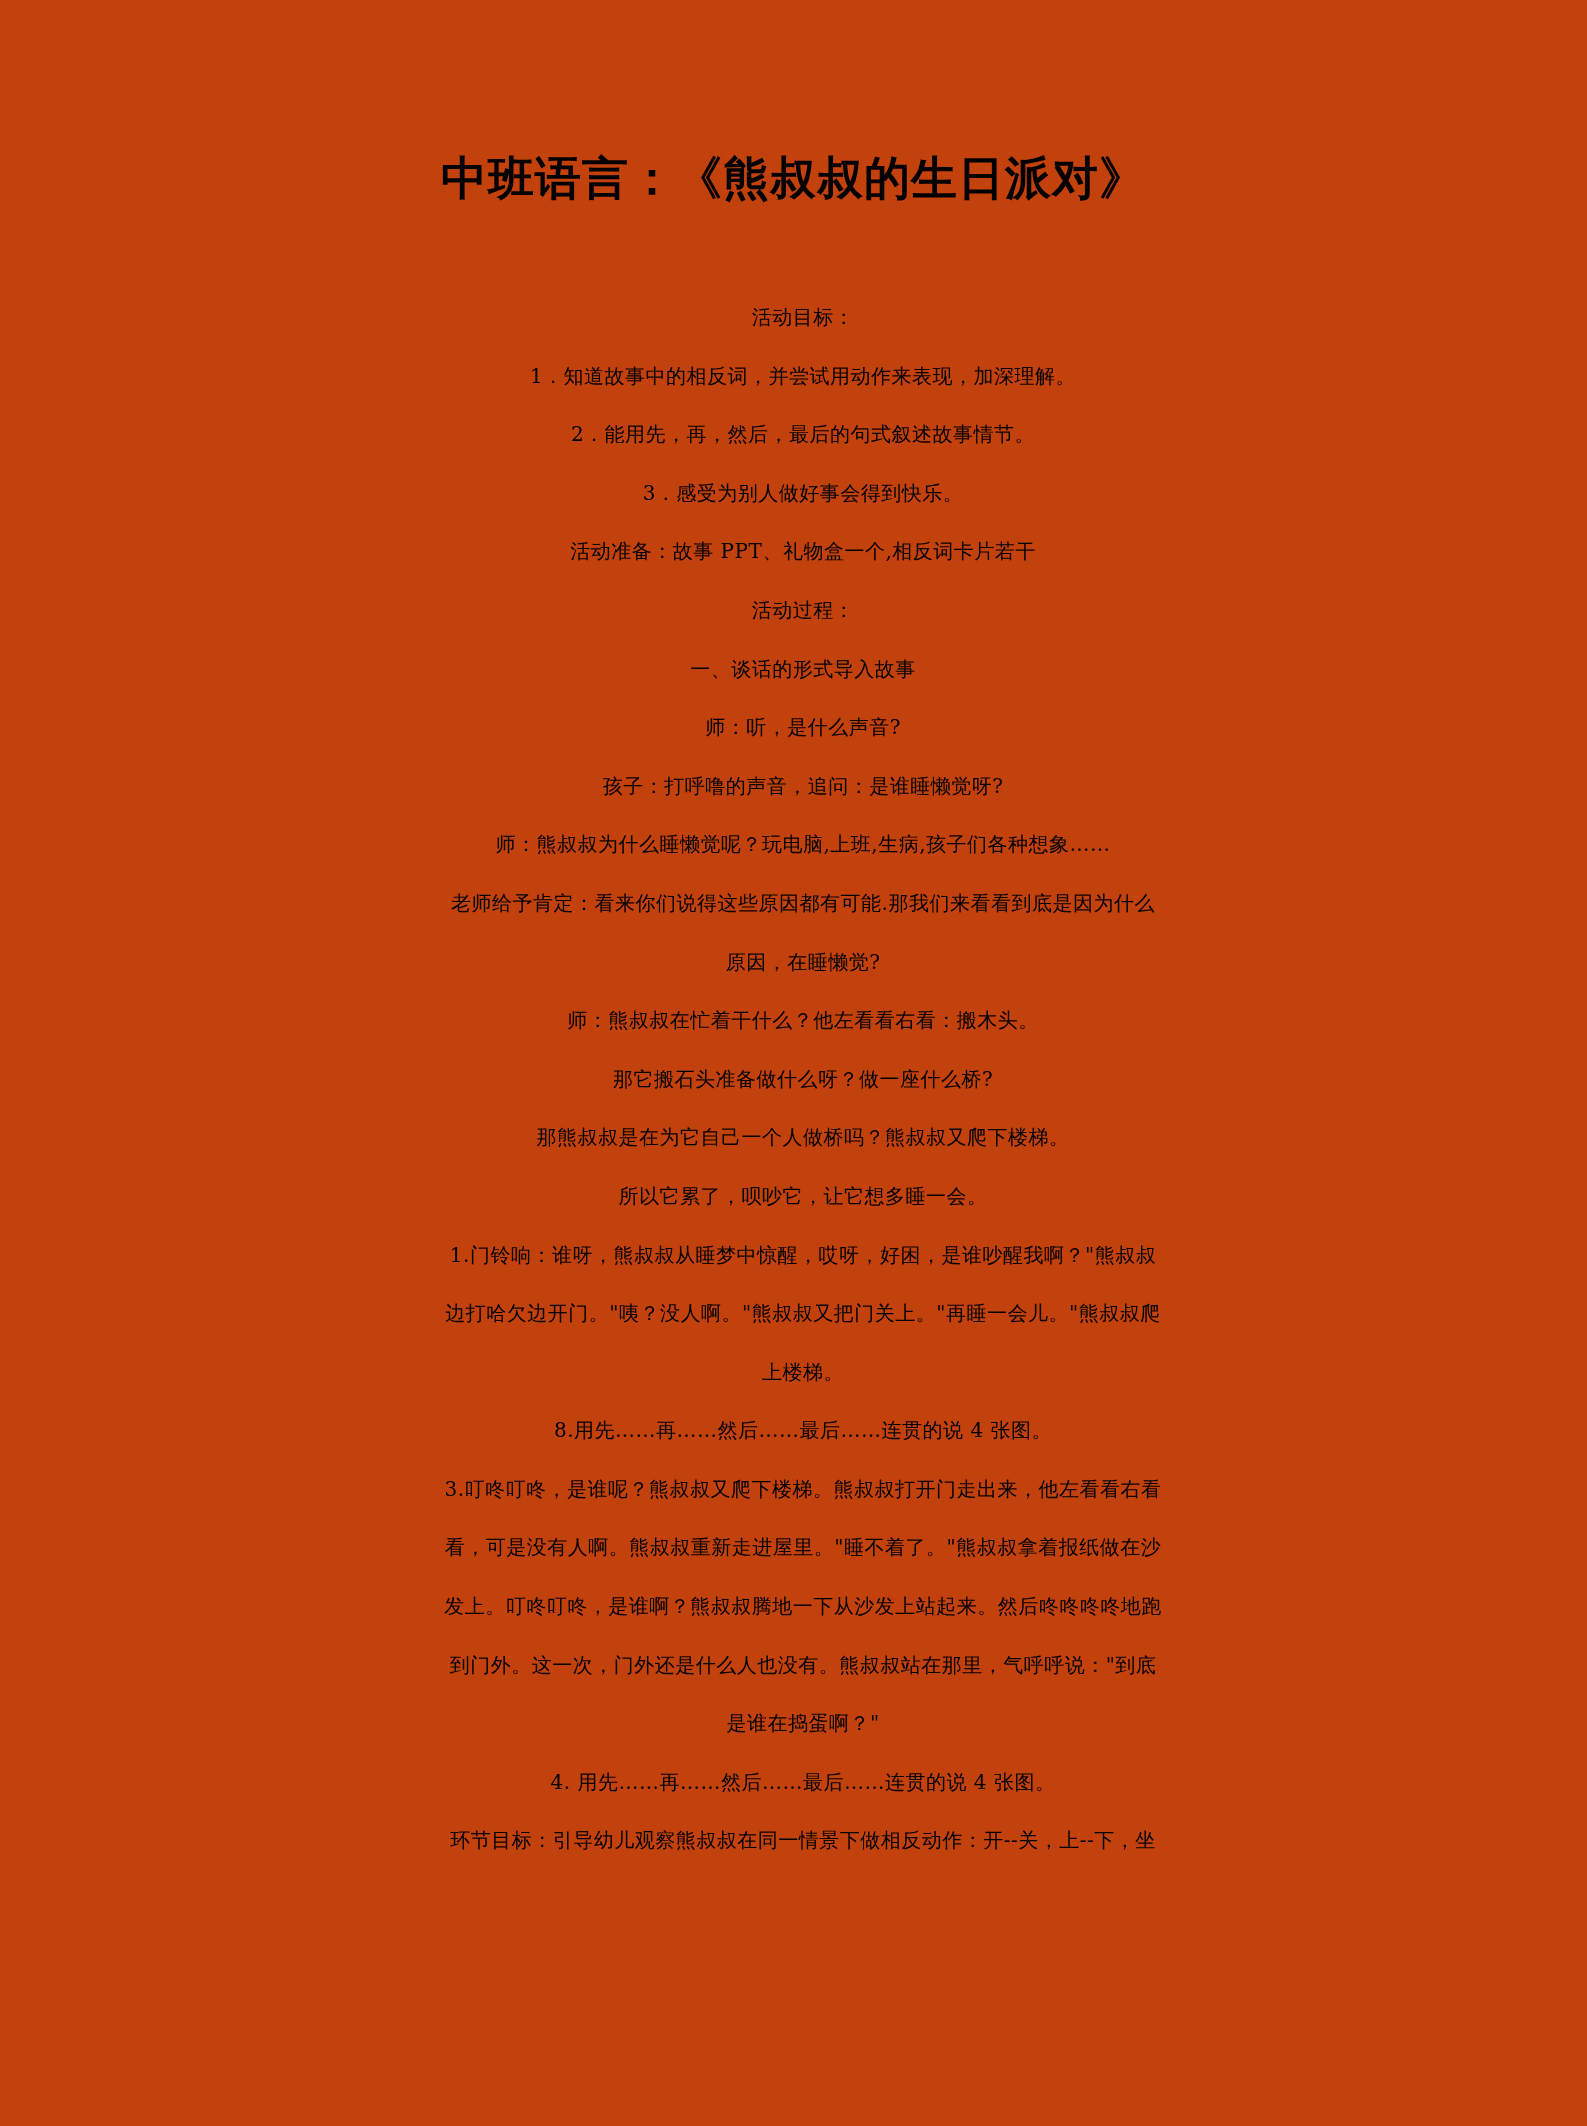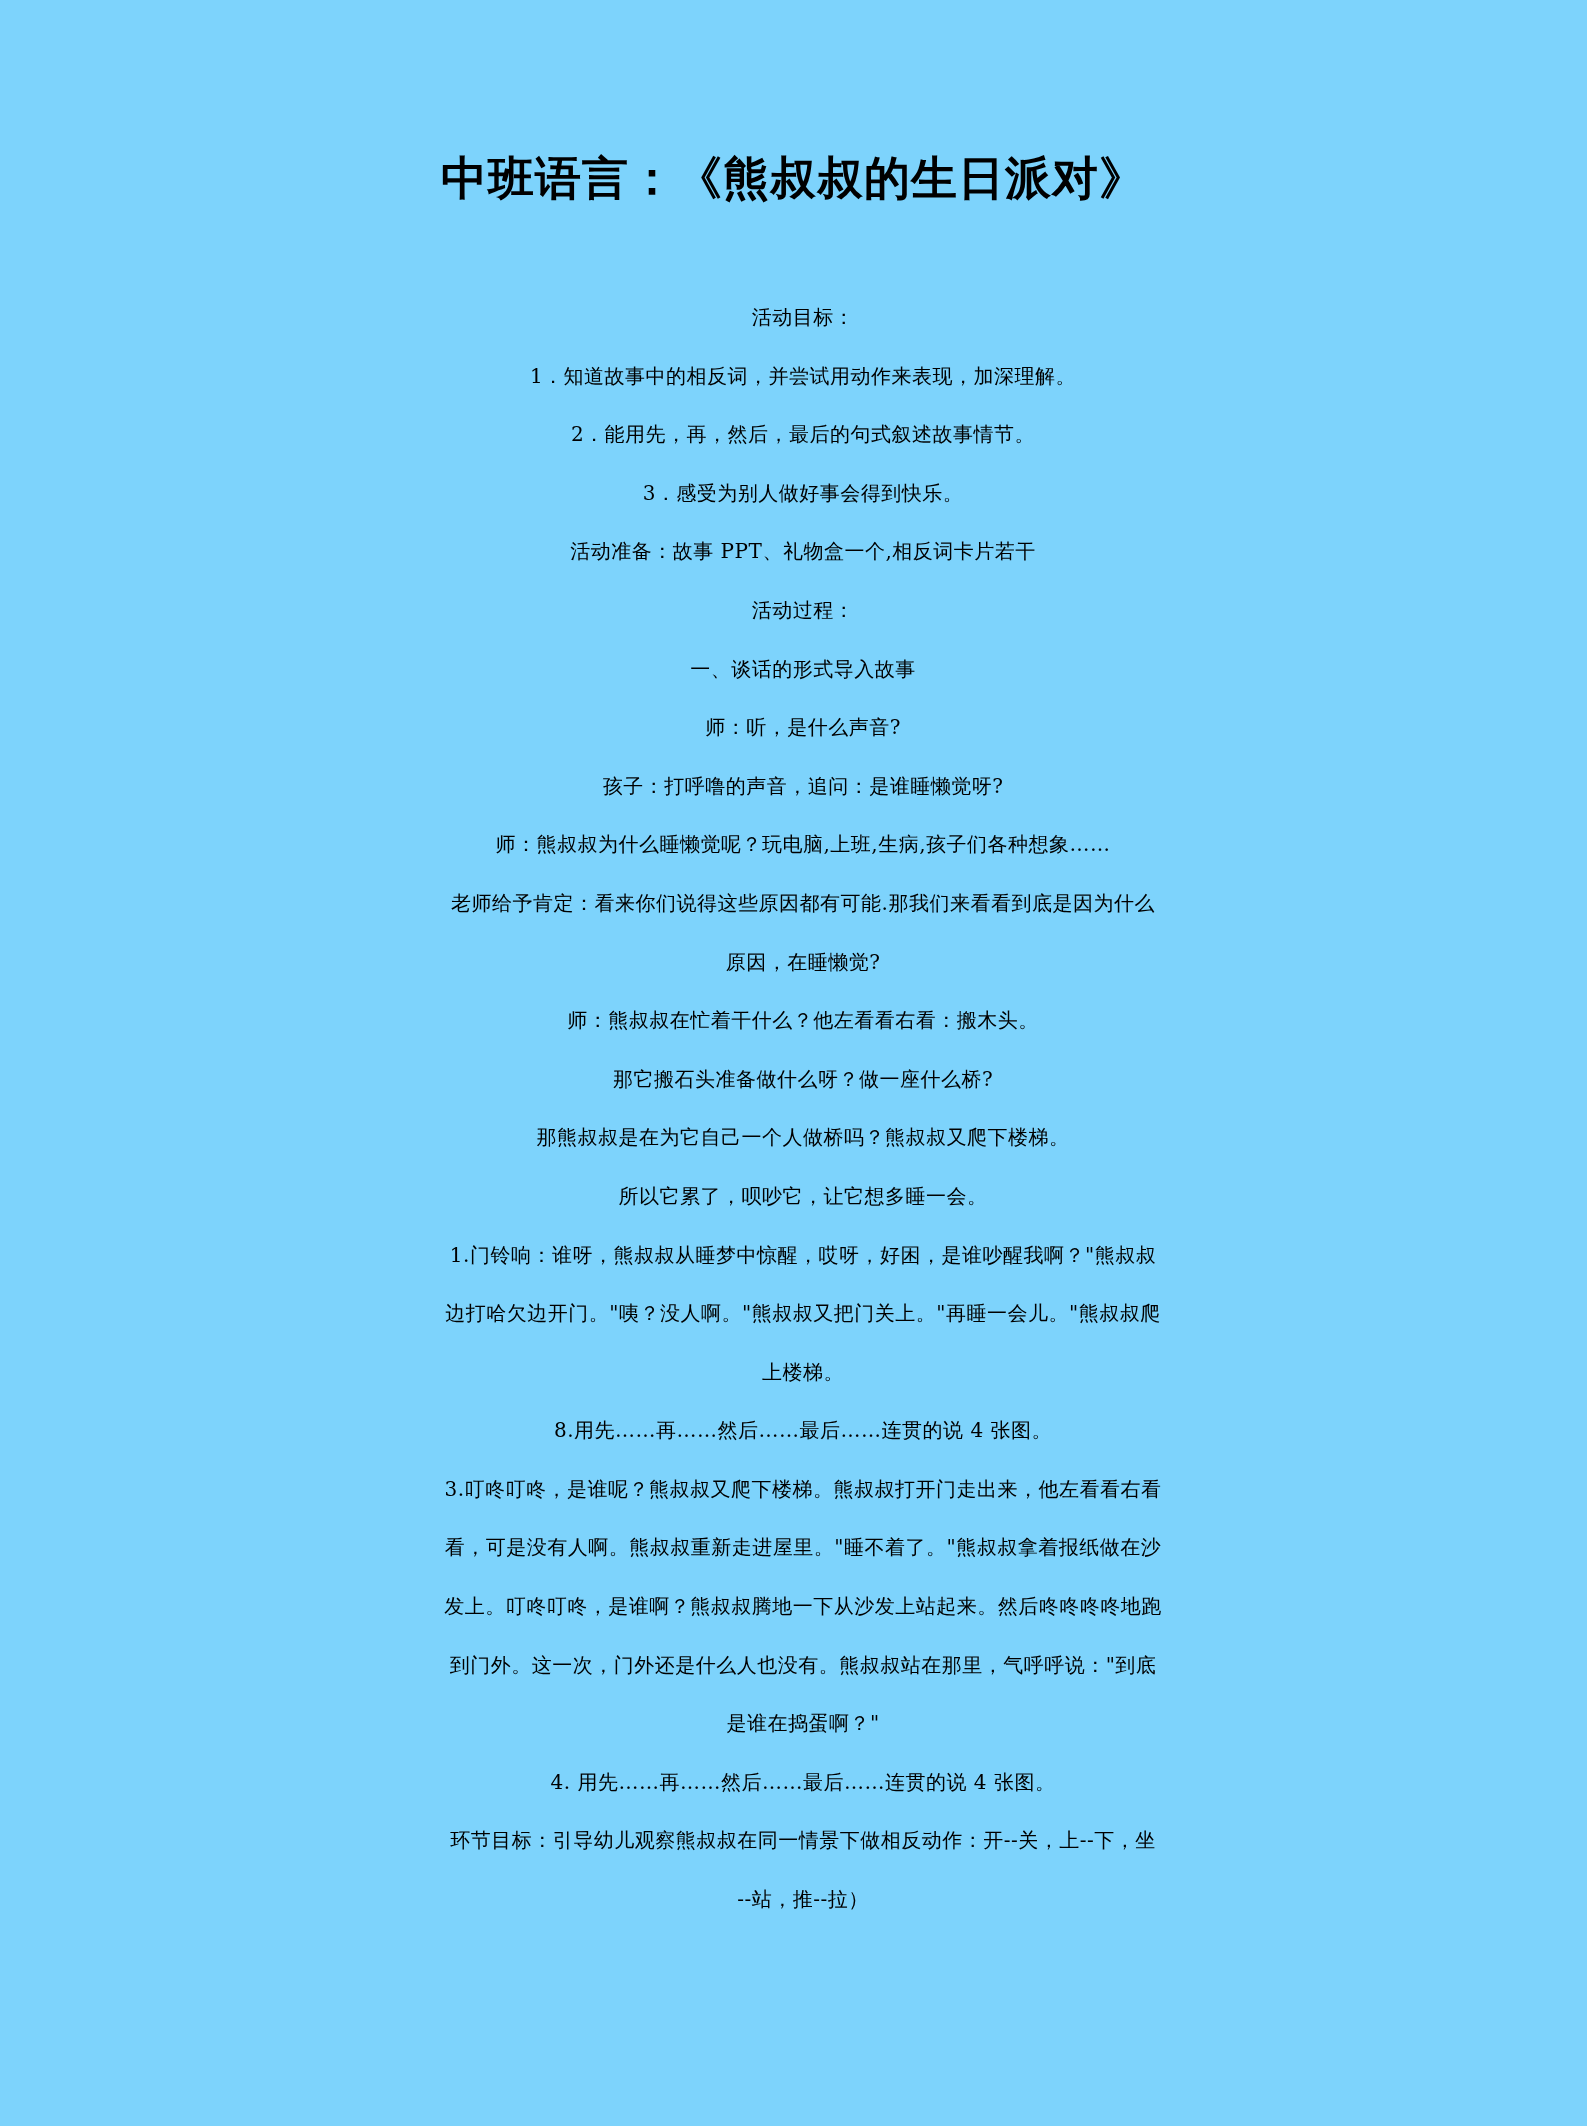--- a/index.html
+++ b/index.html
@@ -14,21 +14,21 @@
       overflow: hidden;
       font-family: "DejaVu Serif", "Liberation Serif", serif;
       color: #000000;
     }
     .page {
       position: absolute;
       left: 0;
       top: 0;
       width: 1587px;
       height: 2126px;
-      background: #7dd3fc;
+      background: #c2410c;
     }
     .title {
       position: absolute;
       top: 148px;
       left: 0;
       width: 1587px;
       text-align: center;
       font-size: 46px;
       font-weight: bold;
       line-height: 60px;
@@ -76,15 +76,14 @@
     <div class="line">边打哈欠边开门。"咦？没人啊。"熊叔叔又把门关上。"再睡一会儿。"熊叔叔爬</div>
     <div class="line">上楼梯。</div>
     <div class="line">8.用先……再……然后……最后……连贯的说 4 张图。</div>
     <div class="line">3.叮咚叮咚，是谁呢？熊叔叔又爬下楼梯。熊叔叔打开门走出来，他左看看右看</div>
     <div class="line">看，可是没有人啊。熊叔叔重新走进屋里。"睡不着了。"熊叔叔拿着报纸做在沙</div>
     <div class="line">发上。叮咚叮咚，是谁啊？熊叔叔腾地一下从沙发上站起来。然后咚咚咚咚地跑</div>
     <div class="line">到门外。这一次，门外还是什么人也没有。熊叔叔站在那里，气呼呼说："到底</div>
     <div class="line">是谁在捣蛋啊？"</div>
     <div class="line">4. 用先……再……然后……最后……连贯的说 4 张图。</div>
     <div class="line">环节目标：引导幼儿观察熊叔叔在同一情景下做相反动作：开--关，上--下，坐</div>
-    <div class="line">--站，推--拉）</div>
   </div>
 </div>
 
 </body></html>

